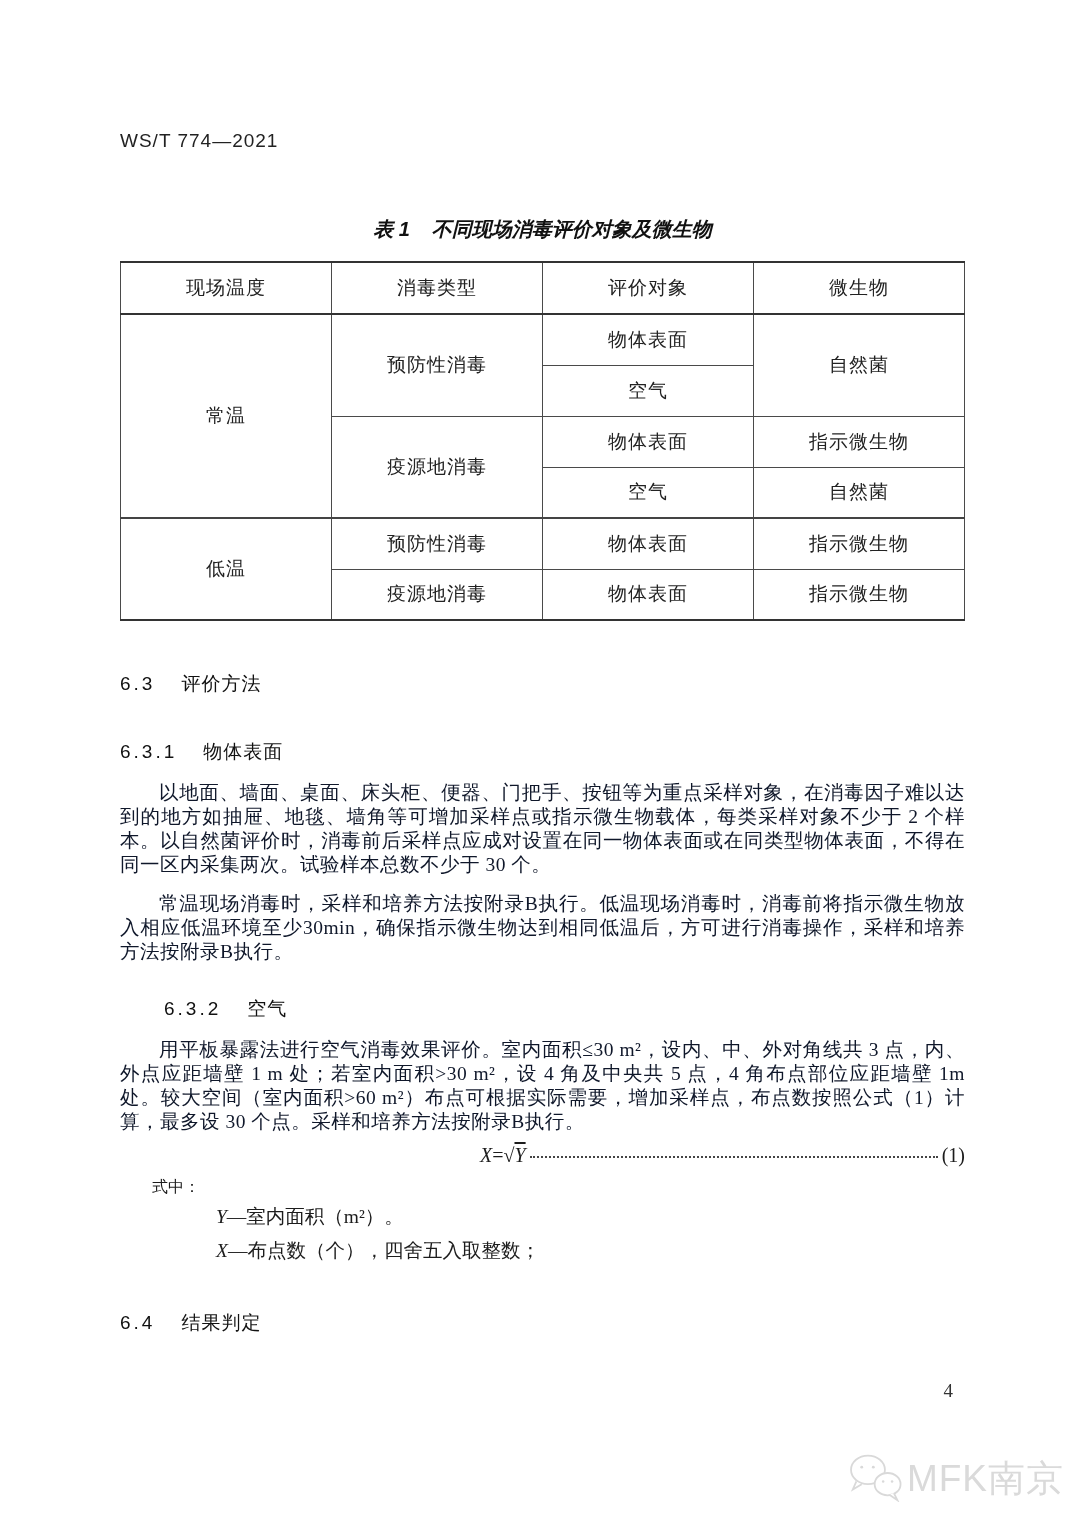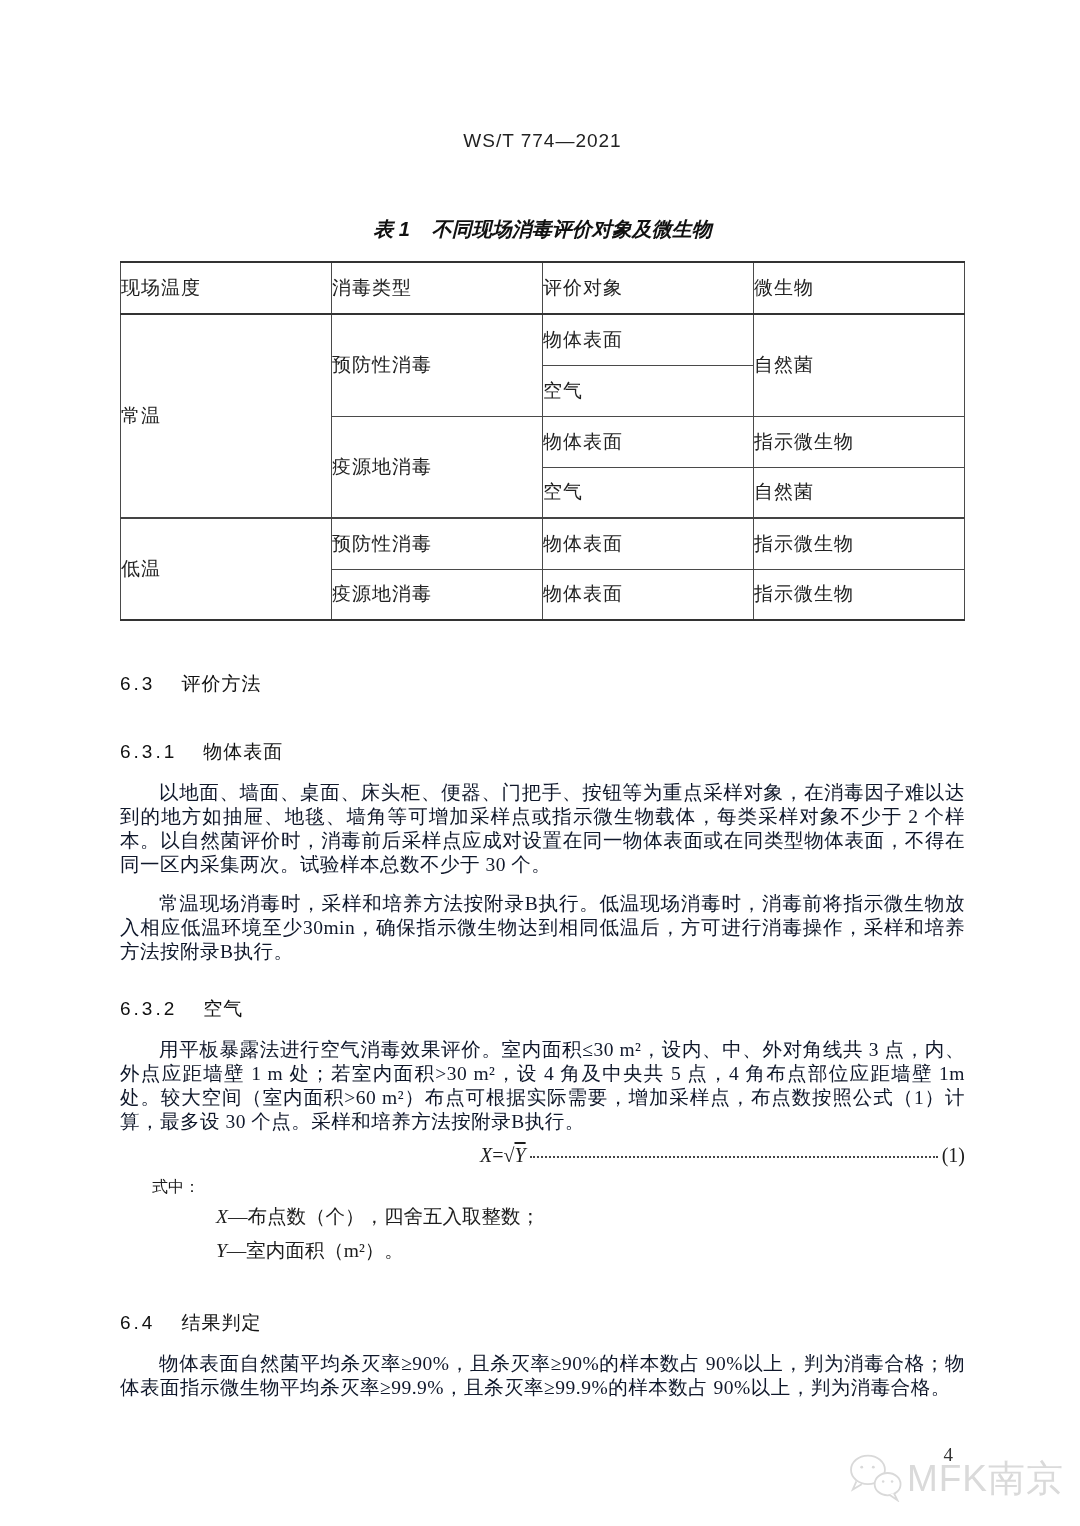--- a/index.html
+++ b/index.html
@@ -10,21 +10,21 @@
     margin:0 auto;
     background:#ffffff;
     font-family:"Liberation Serif", serif;
     color:#1c1c1c;
     overflow:hidden;
   }
   .content { padding:0 115px 0 120px; }
 
   .doc-header {
     padding-top:130px;
-    text-align:center;
+    text-align:left;
     font-family:"Liberation Sans", sans-serif;
     font-size:19px;
     letter-spacing:1px;
     color:#222;
   }
 
   .table-title {
     margin-top:64px;
     text-align:center;
     font-family:"Liberation Sans", sans-serif;
@@ -37,42 +37,42 @@
 
   table.std {
     margin-top:18px;
     width:100%;
     border-collapse:collapse;
     font-size:19px;
     color:#222;
   }
   table.std td, table.std th {
     border:1px solid #4a4a4a;
-    text-align:left;
+    text-align:center;
     vertical-align:middle;
     font-weight:normal;
     height:51px;
     width:25%;
     letter-spacing:1px;
   }
   table.std { border-top:2px solid #333; border-bottom:2px solid #333; }
   table.std tr.hdr th { border-bottom:2px solid #333; height:52px; }
   table.std tr.block-sep td { border-top:2px solid #444; }
 
   .sec-head {
     font-family:"Liberation Sans", sans-serif;
     font-weight:normal;
     font-size:19px;
     color:#111;
     letter-spacing:1px;
   }
   .sec-head .num { margin-right:26px; letter-spacing:3px; }
   .h63  { margin-top:50px; }
   .h631 { margin-top:42px; }
-  .h632 { margin-top:32px; }
+  .h632 { margin-top:32px;margin-left:44px; }
   .h64  { margin-top:44px; }
 
   .para {
     margin-top:16px;
     font-size:19.5px;
     line-height:24px;
     text-align:justify;
     text-indent:2em;
     letter-spacing:0.5px;
     color:#0f172a;
@@ -194,30 +194,29 @@
       <span class="math">X</span>
         <span> = </span>
         <span>√</span>
         <span class="math radicand">Y</span>
       <span class="formula-leader"></span>
       <span>(1)</span>
     </div>
 
     <div class="where-label">式中：</div>
     <div class="where-item">
+      <span class="var">Y</span><span>—室内面积（m²）。</span>
+    </div>
+    <div class="where-item">
       <span class="var">X</span><span>—布点数（个），四舍五入取整数；</span>
-    </div>
-    <div class="where-item">
-      <span class="var">Y</span><span>—室内面积（m²）。</span>
     </div>
 
     <div class="sec-head h64">
       <span class="num">6.4</span><span>结果判定</span>
     </div>
-    <p class="para">物体表面自然菌平均杀灭率≥90%，且杀灭率≥90%的样本数占 90%以上，判为消毒合格；物体表面指示微生物平均杀灭率≥99.9%，且杀灭率≥99.9%的样本数占 90%以上，判为消毒合格。</p>
 
     <div class="page-num">4</div>
   </div>
 
   <div class="watermark">
     <span>
       <svg width="58" height="50" viewBox="0 0 64 56" fill="none" stroke="#d9d9d9" stroke-width="2">
         <ellipse cx="23" cy="20" rx="19" ry="16"></ellipse>
         <path d="M10 33 L6 42 L16 36" fill="#ffffff" stroke="#d9d9d9"></path>
         <circle cx="16" cy="17" r="1.6" fill="#d9d9d9" stroke="none"></circle>

